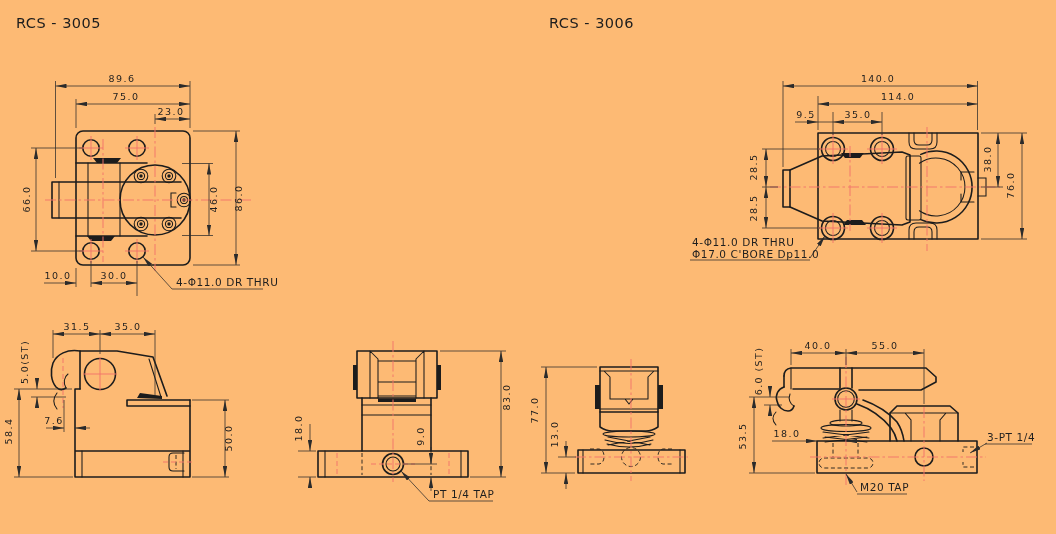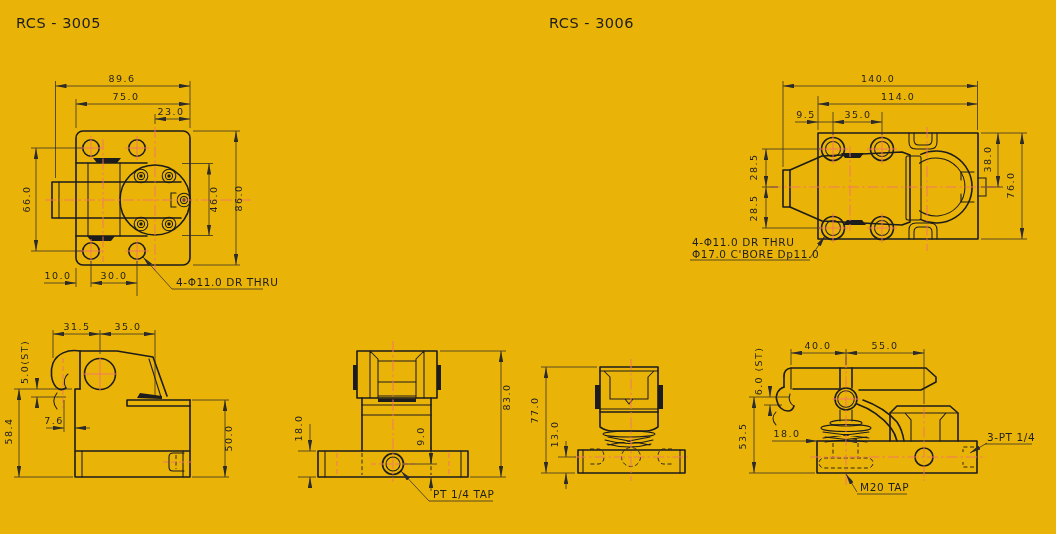--- a/index.html
+++ b/index.html
@@ -1,16 +1,16 @@
 <!DOCTYPE html>
 <html><head>
 <meta charset="utf-8">
 <style>
   html,body{margin:0;padding:0;background:#ffffff;}
-  #sheet{position:relative;width:1056px;height:534px;background:#eab308;overflow:hidden;
+  #sheet{position:relative;width:1056px;height:534px;background:#fdba74;overflow:hidden;
          font-family:"DejaVu Sans","Liberation Sans",sans-serif;}
   svg{position:absolute;left:0;top:0;}
   
   .ol{stroke:#1c1c1c;stroke-width:1.6;fill:none;stroke-linecap:round;stroke-linejoin:round;}
   .ml{stroke:#1c1c1c;stroke-width:1.05;fill:none;stroke-linecap:round;}
   .fl{fill:#1c1c1c;stroke:none;}
   .hd{stroke:#1c1c1c;stroke-width:0.9;fill:none;stroke-dasharray:4 2.6;}
   .dl{stroke:#2b2b2b;stroke-width:0.75;fill:none;}
   .cl{stroke:#f2756a;stroke-width:0.95;fill:none;}
   .cld{stroke:#f2756a;stroke-width:0.95;fill:none;stroke-dasharray:11 3 2.5 3;}

